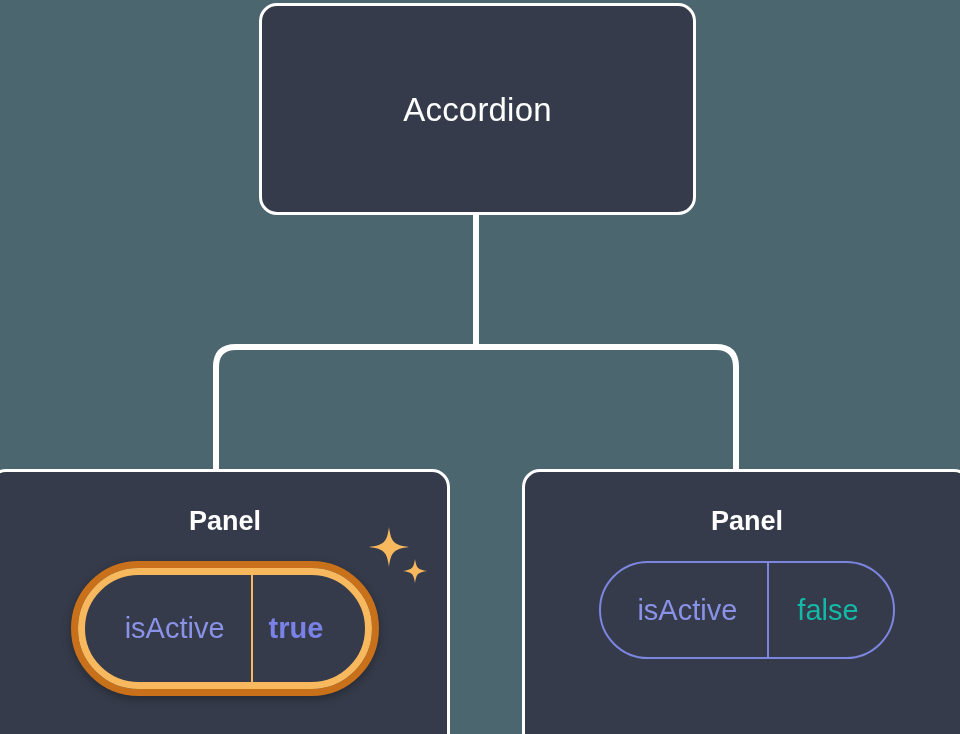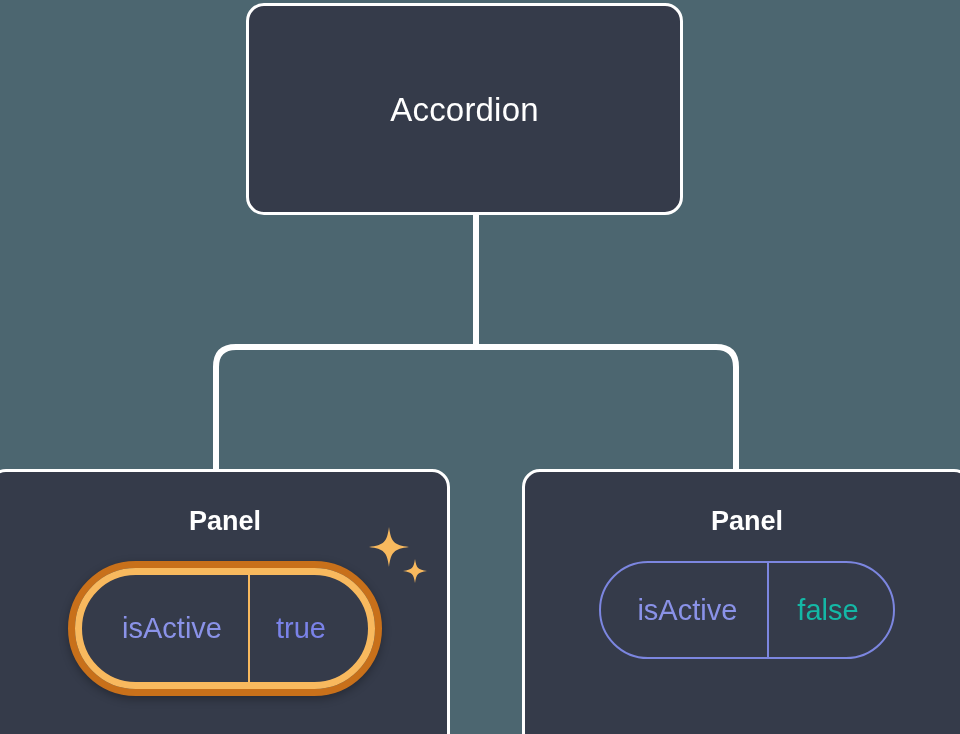--- a/index.html
+++ b/index.html
@@ -40,21 +40,21 @@
     background: #353b4a;
     border: 3px solid #ffffff;
     border-radius: 18px;
     display: flex;
     flex-direction: column;
     align-items: center;
   }
 
   
   #node-accordion {
-    left: 246px;
+    left: 259px;
     top: 3px;
     width: 437px;
     height: 212px;
     justify-content: center;
   }
   .node-title-root {
     color: #ffffff;
     font-size: 33px;
     font-weight: 400;
     letter-spacing: 0.2px;
@@ -139,23 +139,23 @@
     align-items: stretch;
     background: #353b4a;
   }
   .pill-highlight-inner .pill-key {
     padding: 0 26px 0 40px;
     font-size: 29px;
     color: #8a92e8;
     border-right: 2px solid #f8b95e;
   }
   .pill-highlight-inner .pill-val {
-    padding: 0 42px 0 26px;
-    font-size: 29px;
-    font-weight: normal;
+    padding: 0 42px 0 16px;
+    font-size: 29px;
+    font-weight: bold;
     color: #7a82e8;
   }
 
   
   .sparkles {
     position: absolute;
     right: 22px;
     top: -40px;
     width: 62px;
     height: 70px;

